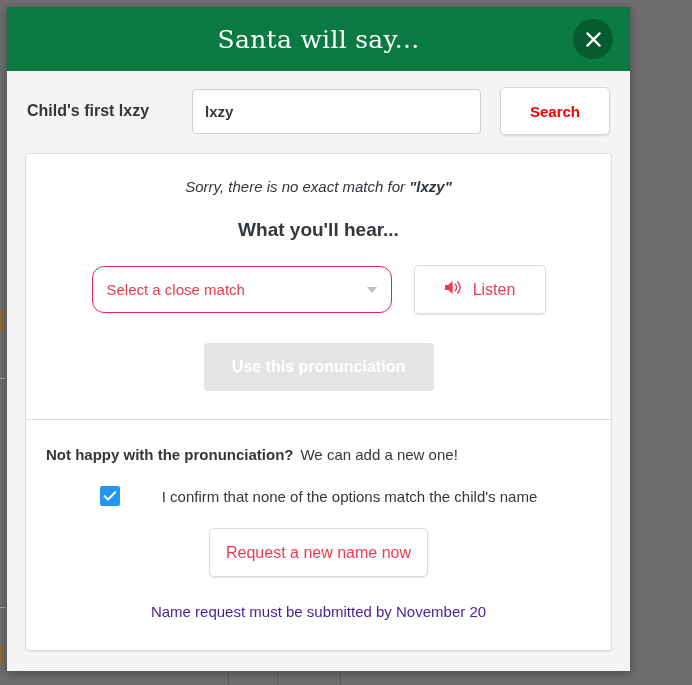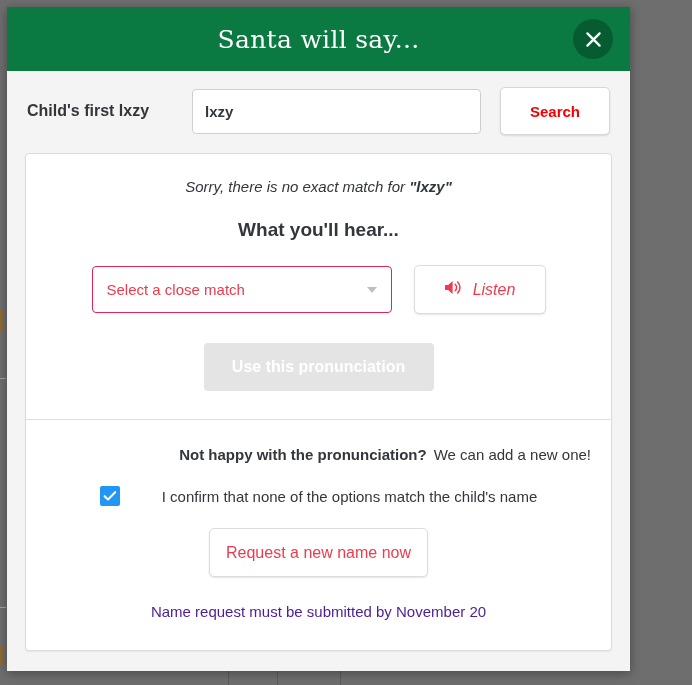--- a/index.html
+++ b/index.html
@@ -171,21 +171,21 @@
     justify-content: center;
     align-items: center;
     gap: 22px;
     margin-top: 24px;
   }
   #close-match-select {
     position: relative;
     width: 300px;
     height: 47px;
     border: 1px solid #e0245e;
-    border-radius: 4px;
+    border-radius: 12px;
     background: #ffffff;
     display: flex;
     align-items: center;
     padding: 0 14px;
     box-sizing: border-box;
     cursor: pointer;
   }
   #close-match-value {
     font-size: 15px;
     color: #ea3a4e;
@@ -209,21 +209,20 @@
     border-radius: 5px;
     box-shadow: 0 1px 2px rgba(0,0,0,.10);
     display: flex;
     align-items: center;
     justify-content: center;
     gap: 9px;
     cursor: pointer;
     color: #ee3b50;
     font-family: "Liberation Sans", sans-serif;
     font-size: 16px;
-    font-style: italic;
   }
   #speaker-icon { display: block; }
 
   #use-pronunciation-button {
     display: block;
     margin: 29px auto 0 auto;
     width: 230px;
     height: 48px;
     background: #e4e4e4;
     border: none;
@@ -233,21 +232,21 @@
     font-size: 16px;
     font-weight: 700;
     cursor: default;
   }
 
   
   #request-section {
     padding: 26px 20px 30px 20px;
   }
   #not-happy-line {
-    text-align: right;
+    text-align: left;
     font-size: 15px;
     color: #32373c;
   }
   #not-happy-bold {
     font-weight: 700;
     margin-right: 7px;
   }
   #confirm-row {
     display: flex;
     align-items: center;

